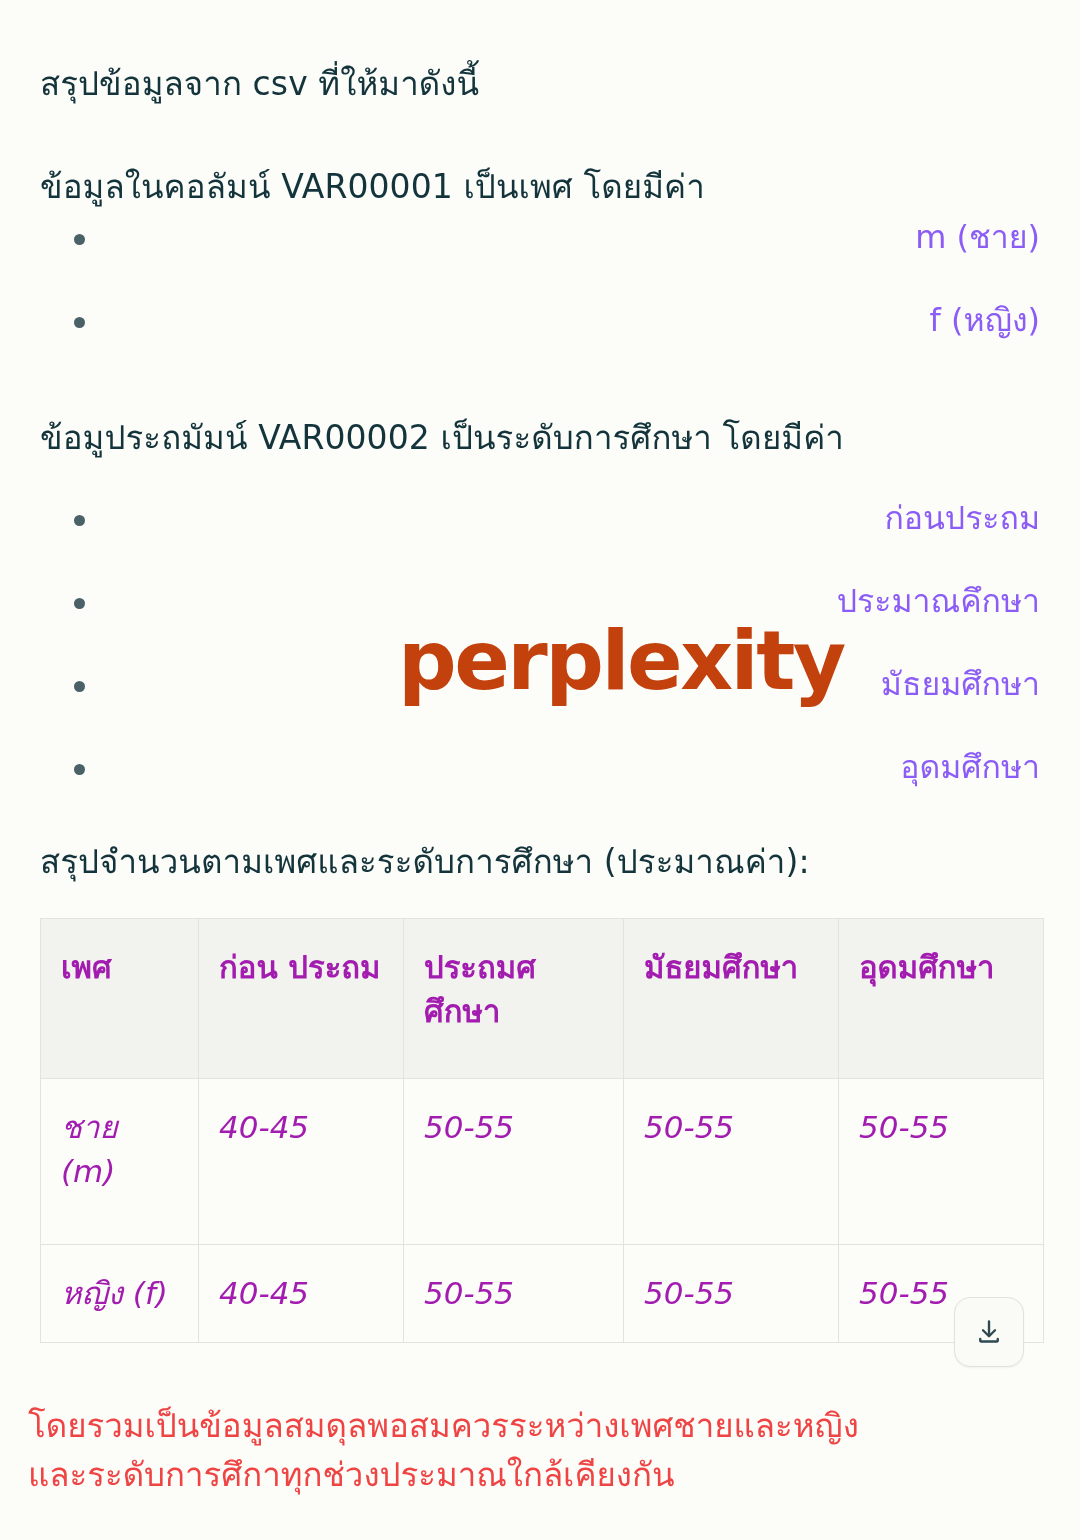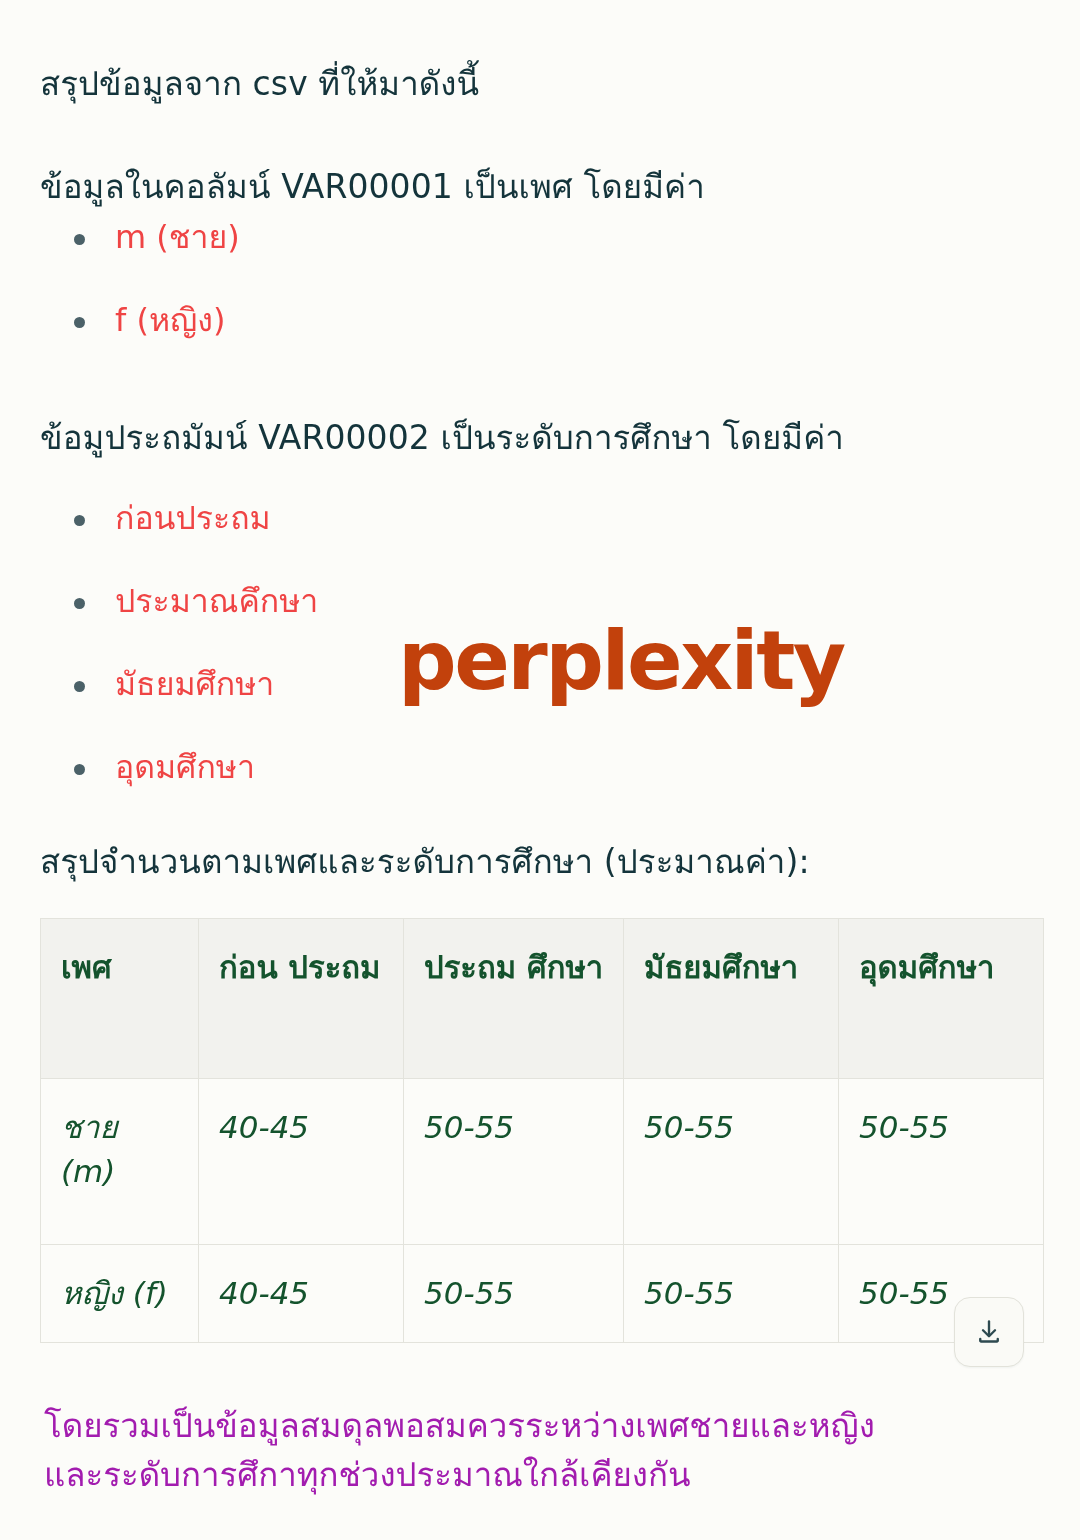--- a/index.html
+++ b/index.html
@@ -37,45 +37,46 @@
     font-weight: 400;
   }
 
   .p-intro   { top: 28px;   }
   .p-var1    { top: 131px;  }
   .p-var2    { top: 382px;  }
   .p-summary { top: 806px;  }
 
   .p-closing {
     position: absolute;
-    left: 44px;
+    left: 28px;
     right: 36px;
     top: 1402px;
     font-size: 33px;
     line-height: 1.48;
-    color: #a21caf;
+    color: #ef4444;
   }
   .p-closing .ln { display: block; white-space: nowrap; }
 
   
   ul.bullets {
     position: absolute;
     margin: 0;
     padding: 0;
     list-style: none;
     left: 40px;
     right: 40px;
   }
   ul.bullets li {
     position: relative;
     font-size: 32px;
     line-height: 1.3;
-    color: #ef4444;
+    color: #8b5cf6;
     padding-left: 75px;
     margin: 0;
+    text-align: right;
   }
   ul.bullets li::before {
     content: "";
     position: absolute;
     left: 34px;
     top: 17px;
     width: 11px;
     height: 11px;
     border-radius: 50%;
     background: #4B6168;
@@ -114,21 +115,21 @@
     table-layout: fixed;
     background: #FCFCF9;
     font-size: 31px;
   }
   table.summary th,
   table.summary td {
     border: 1px solid #E3E3DC;
     text-align: left;
     vertical-align: top;
     padding: 26px 18px 26px 20px;
-    color: #14532d;
+    color: #a21caf;
     line-height: 1.42;
   }
   table.summary thead th {
     background: #F2F2EE;
     font-weight: 700;
     height: 160px;
   }
   table.summary tbody td {
     font-weight: 400;
     background: #FCFCF9;
@@ -206,21 +207,21 @@
         <col class="c0">
           <col class="c1">
           <col class="c2">
           <col class="c3">
           <col class="c4">
       </colgroup>
       <thead>
         <tr>
           <th>เพศ</th>
           <th>ก่อน ประถม</th>
-          <th>ประถม ศึกษา</th>
+          <th>ประถมศ ศึกษา</th>
           <th>มัธยมศึกษา</th>
           <th>อุดมศึกษา</th>
         </tr>
       </thead>
       <tbody>
         <tr class="row-m">
           <td>ชาย (m)</td>
           <td>40-45</td>
           <td>50-55</td>
           <td>50-55</td>

